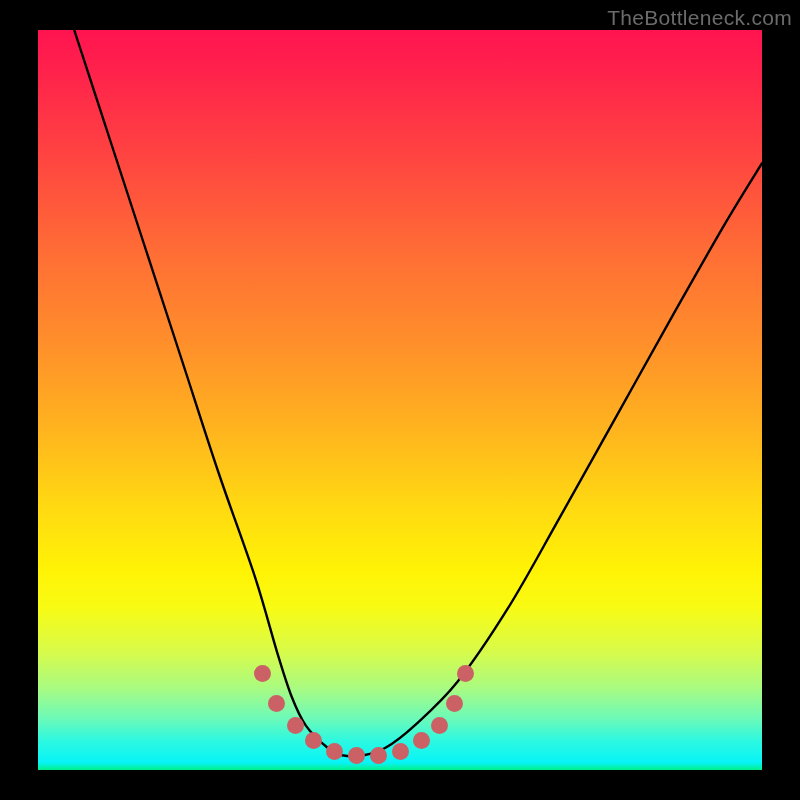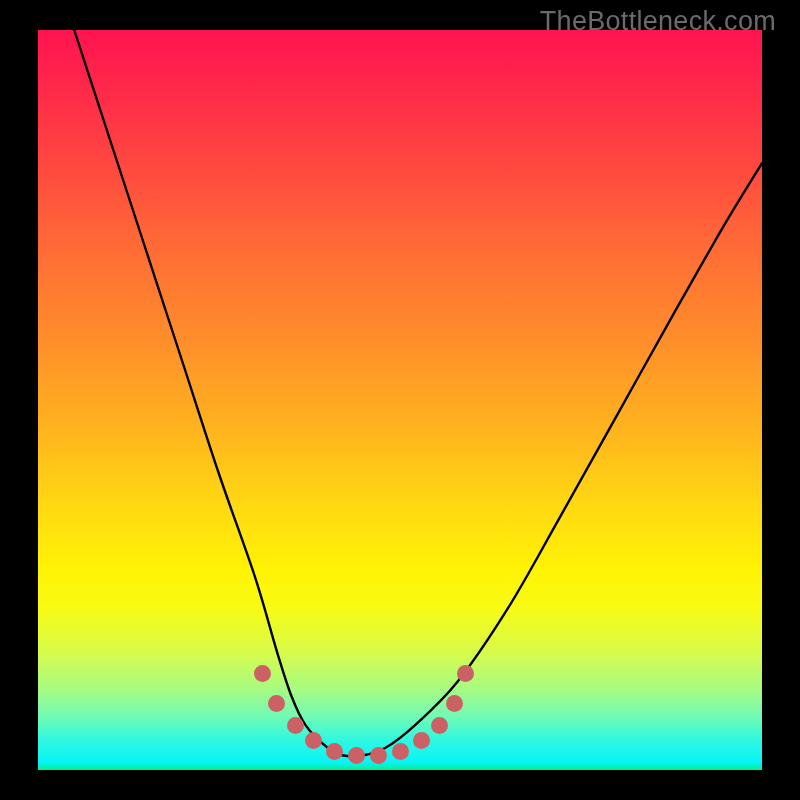--- a/index.html
+++ b/index.html
@@ -13,23 +13,23 @@
   }
   .frame {
     position: relative;
     width: 800px;
     height: 800px;
     background: #000;
   }
   .watermark {
     position: absolute;
     top: 6px;
-    right: 24px;
+    right: 8px;
     color: #6b6b6b;
-    font-size: 27px;
+    font-size: 21px;
     font-weight: 500;
     letter-spacing: 0.3px;
     z-index: 10;
   }
   .chart {
     position: absolute;
     left: 38px;
     top: 30px;
     width: 724px;
     height: 740px;

